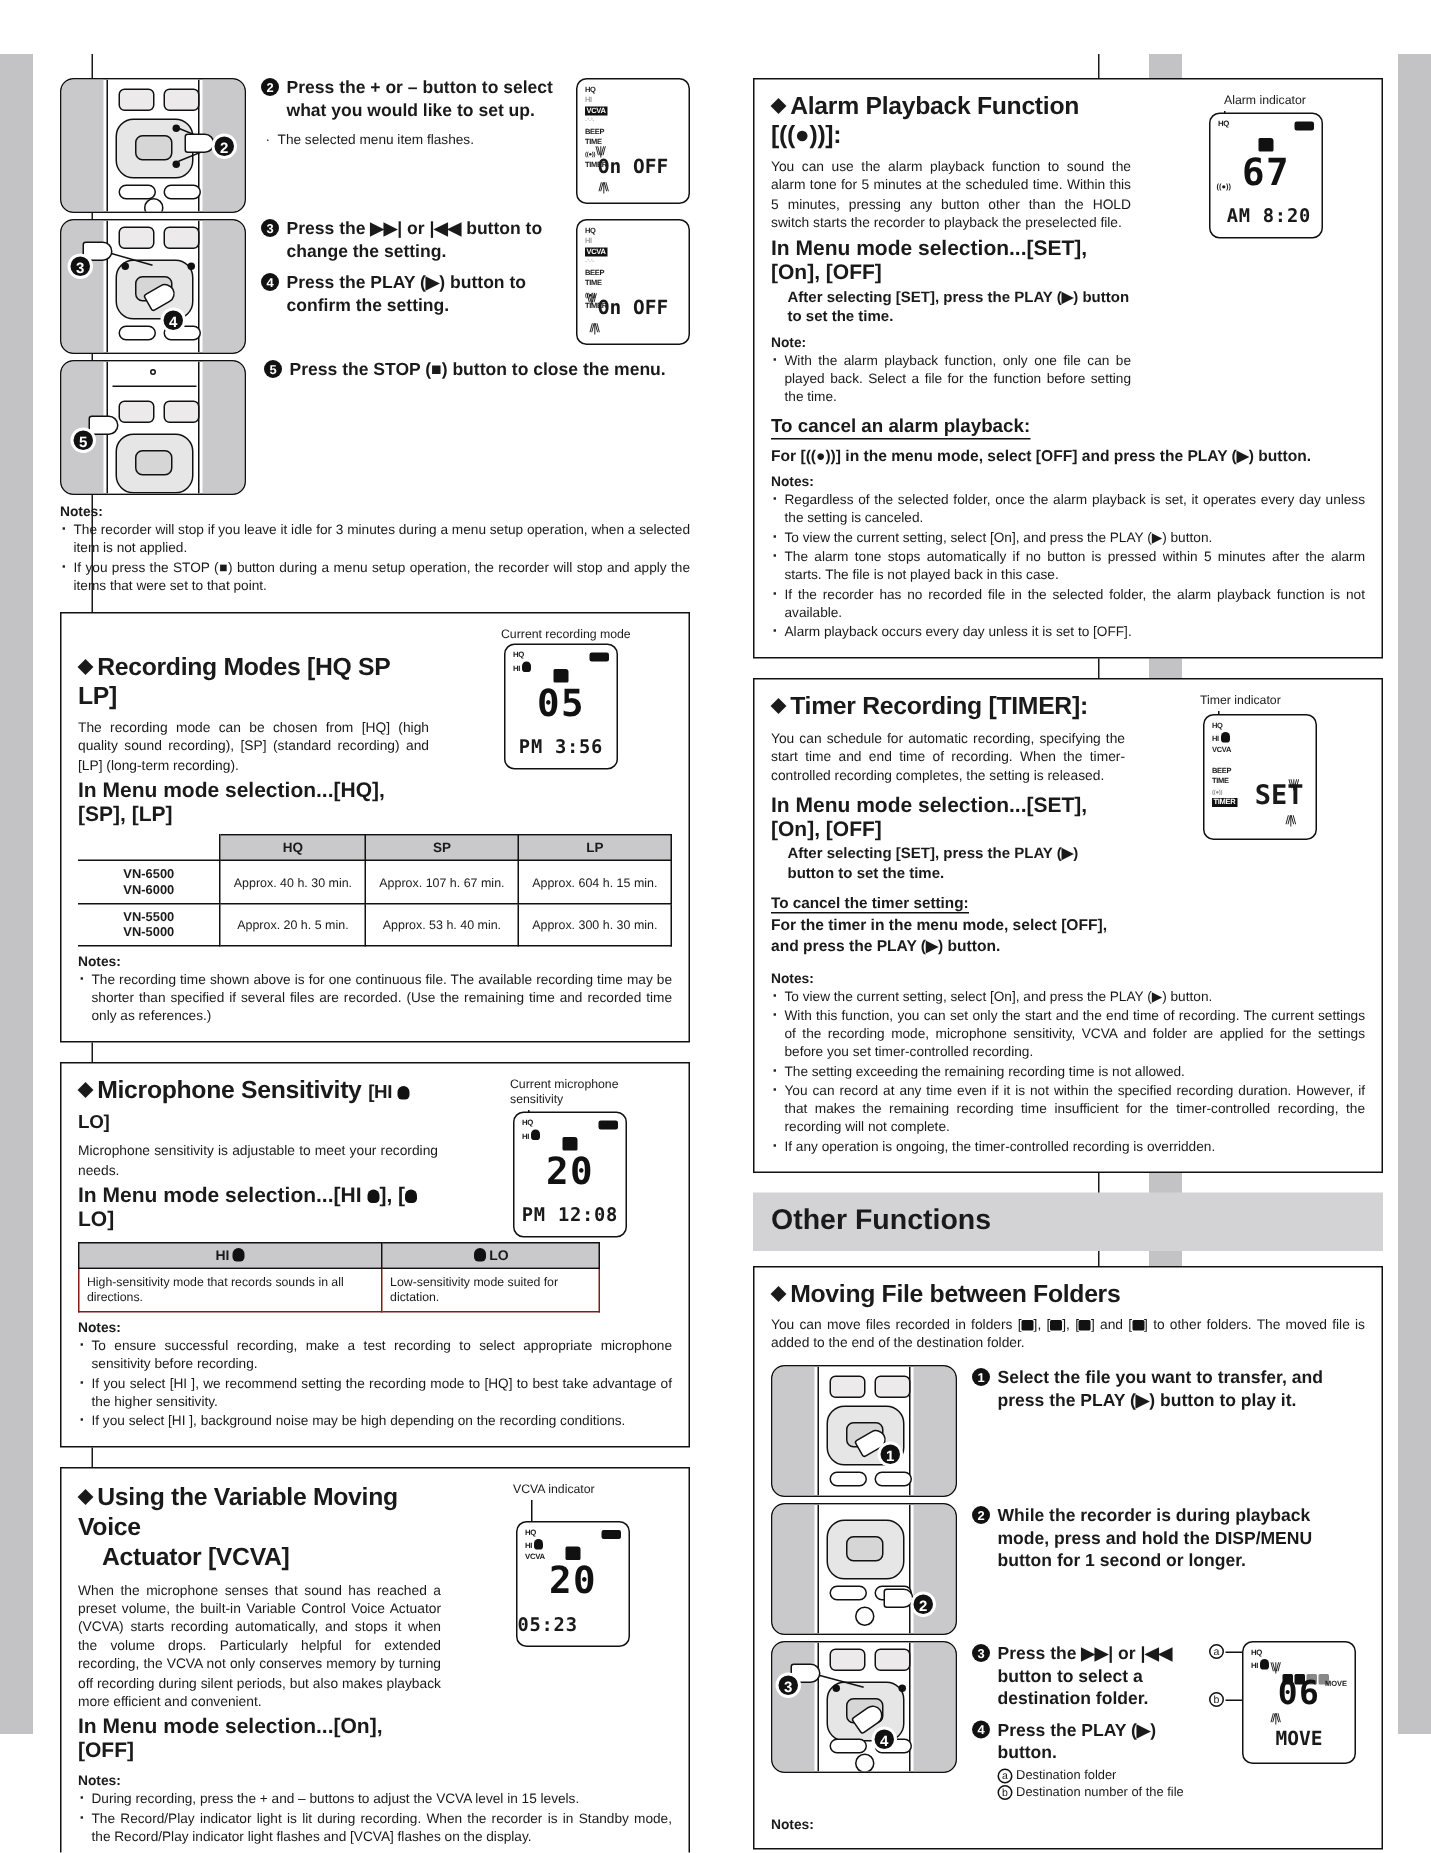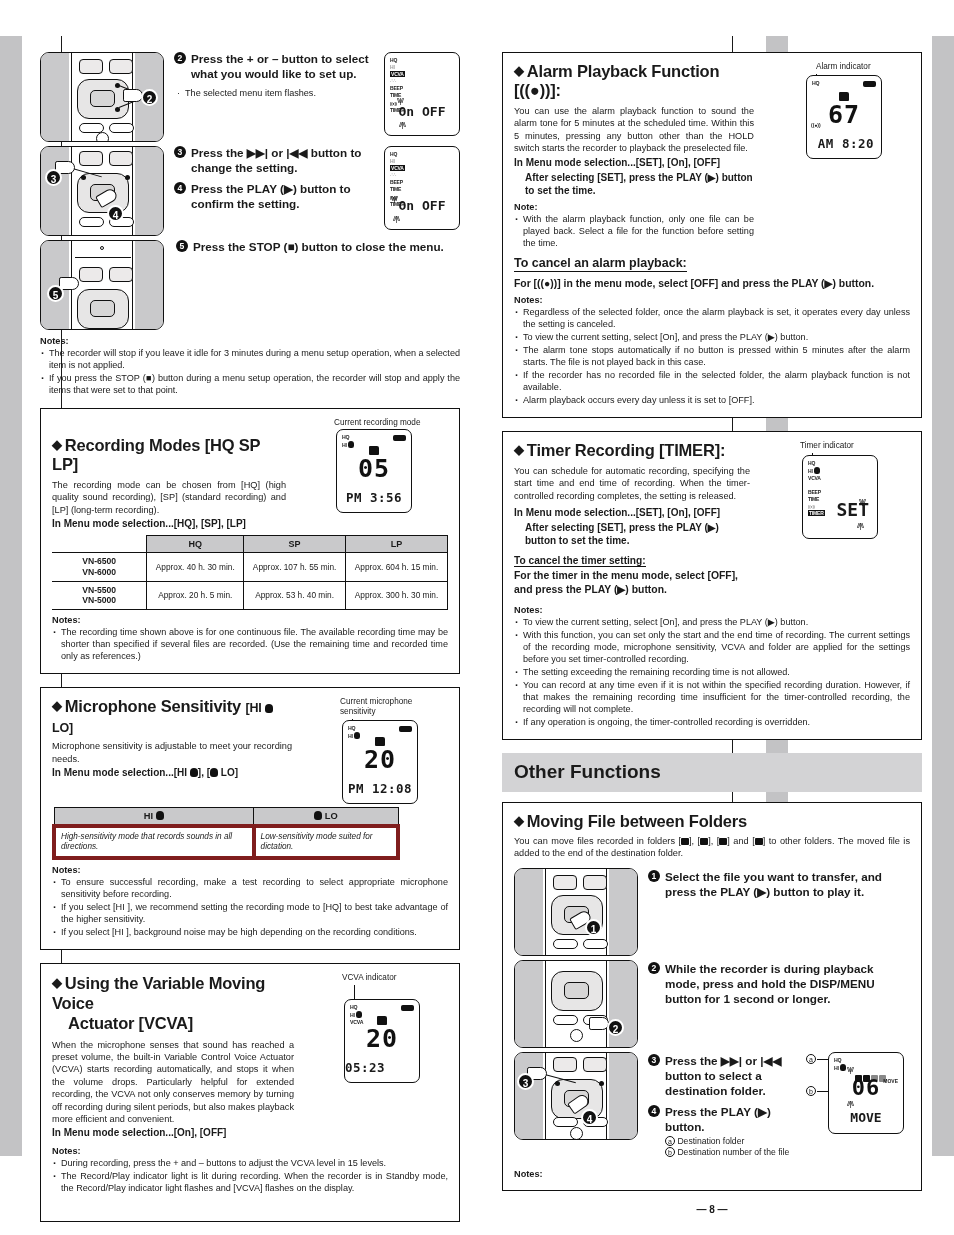--- a/index.html
+++ b/index.html
@@ -34,21 +34,21 @@
     background:#fff;
   }
 
   h2.sec {
     font-size:16.5px; font-weight:bold; margin:0 0 4px 0; line-height:1.18;
     letter-spacing:-0.2px;
   }
   h2.sec .dia { font-size:13px; vertical-align:2px; margin-right:3px; }
   h2.sec .sm { font-size:12.5px; font-weight:bold; }
   p.bodyj { font-size:9.2px; line-height:1.35; margin:0 0 2px 0; text-align:justify; }
-  .menuline { font-size:10px; font-weight:bold; margin:2px 0 3px 0; }
+  .menuline { font-size:14px; font-weight:bold; margin:2px 0 3px 0; }
   .menusub { font-size:10px; font-weight:bold; margin:0 0 3px 11px; line-height:1.3;}
 
   .noteshead { font-size:9.2px; font-weight:bold; margin:5px 0 1px 0;}
   ul.notes { list-style:none; margin:0; padding:0; }
   ul.notes li {
     font-size:9.1px; line-height:1.32; position:relative;
     padding-left:9px; margin-bottom:1px; text-align:justify;
   }
   ul.notes li:before {
     content:"\00B7"; position:absolute; left:1px; top:-1px; font-weight:bold; font-size:11px;
@@ -154,22 +154,22 @@
   table.t td {
     border:1px solid #111; font-size:8.3px; padding:3px 3px; text-align:center;
     line-height:1.25;
   }
   table.t td.modelcol { font-weight:bold; font-size:8.6px; border-left:none; }
   table.t th.blank { background:#fff; border-top:none; border-left:none; }
 
   table.t2 { border-collapse:collapse; width:100%; margin:3px 0 2px 0; }
   table.t2 th { background:#c9c9cb; border:1px solid #111; font-size:9.3px;
                 font-weight:bold; padding:3px; text-align:center;}
-  table.t2 td { border:4px solid #7f1d1d; font-size:8.2px; padding:4px 5px;
-                text-align:left; line-height:1.25;font-style:italic;}
+  table.t2 td { border:1px solid #7f1d1d; font-size:8.2px; padding:4px 5px;
+                text-align:left; line-height:1.25;}
 
   
   .banner {
     background:#d3d3d5; font-size:19px; font-weight:bold; padding:8px 12px 9px 12px;
     margin:0 0 10px 0;
   }
 
   .rowflex { display:flex; align-items:flex-start; gap:10px; }
   .pagenum { text-align:center; font-size:10px; font-weight:bold; margin-top:10px; }
 
@@ -333,21 +333,21 @@
         <th class="blank" style="width:24%"></th>
         <th>HQ</th>
         <th>SP</th>
         <th>LP</th>
       </tr>
       <tr>
         <td class="modelcol">
           <span>VN-6500</span><br><span>VN-6000</span>
         </td>
         <td>Approx. 40 h. 30 min.</td>
-        <td>Approx. 107 h. 55 min.</td>
+        <td>Approx. 107 h. 67 min.</td>
         <td>Approx. 604 h. 15 min.</td>
       </tr>
       <tr>
         <td class="modelcol">
           <span>VN-5500</span><br><span>VN-5000</span>
         </td>
         <td>Approx. 20 h. 5 min.</td>
         <td>Approx. 53 h. 40 min.</td>
         <td>Approx. 300 h. 30 min.</td>
       </tr>

